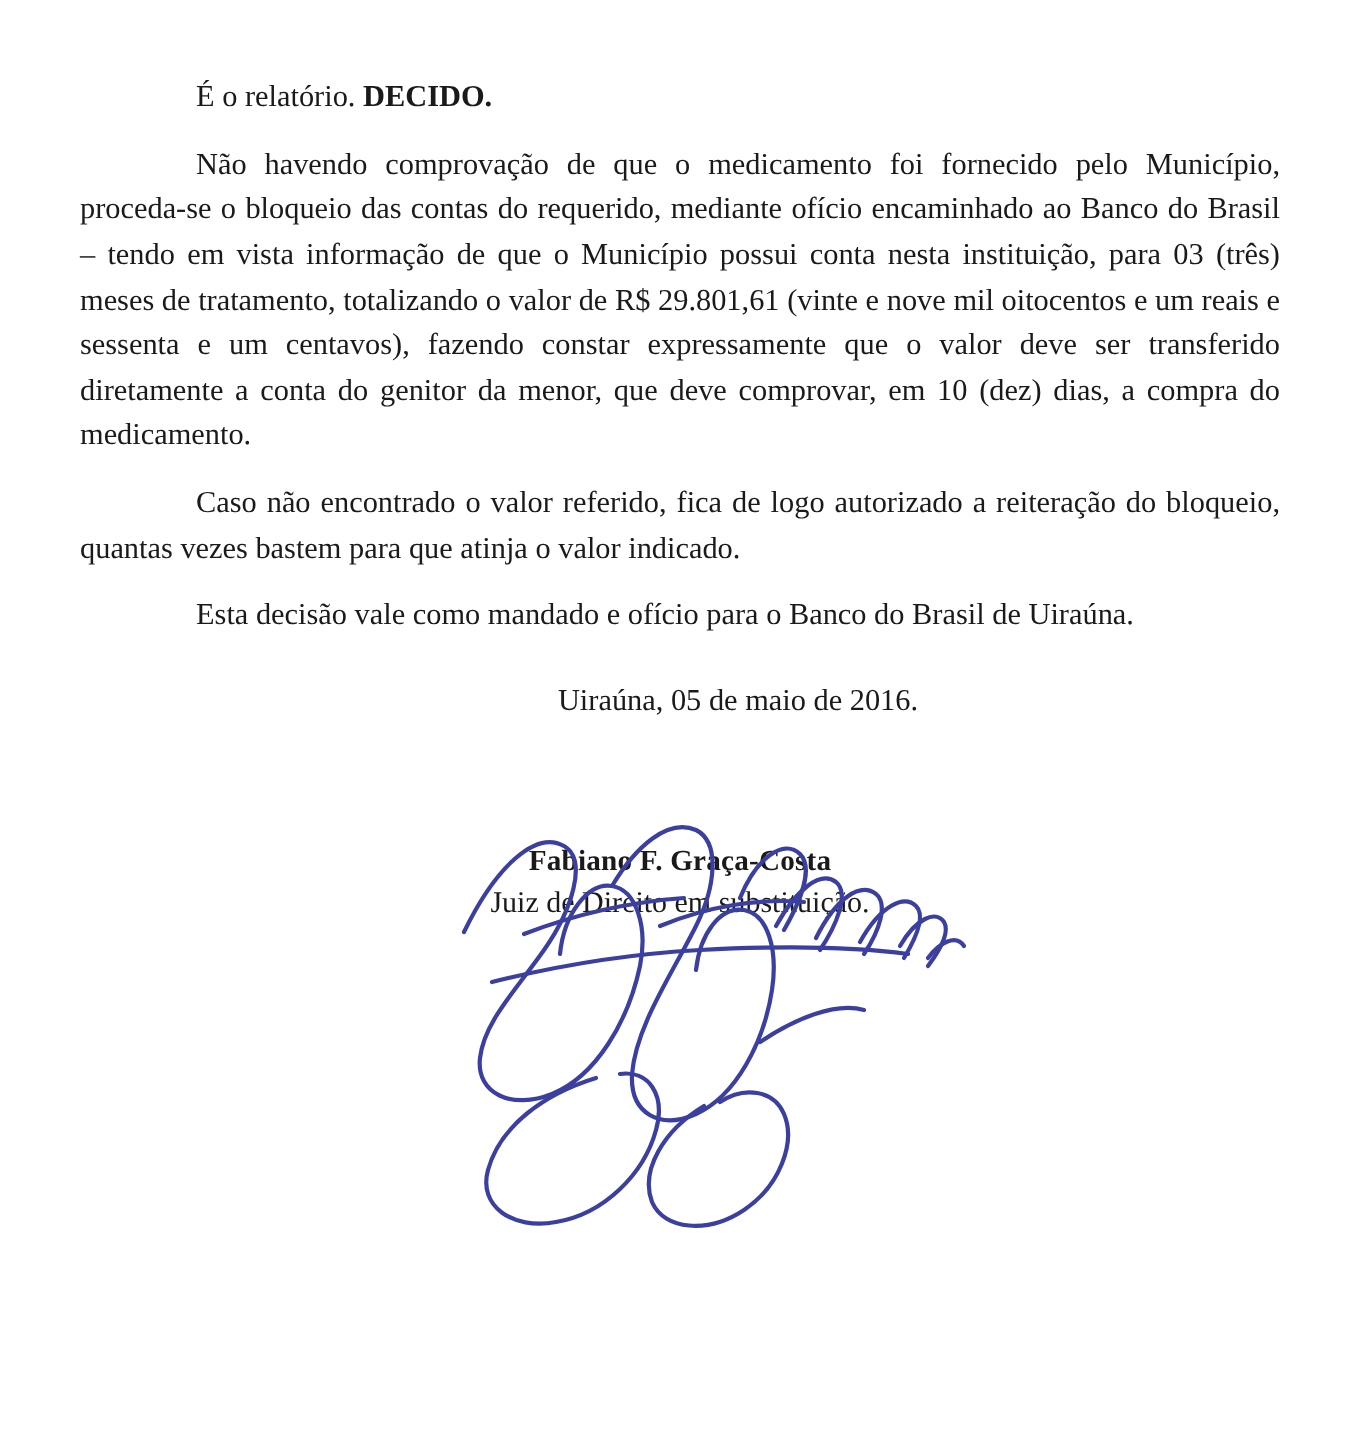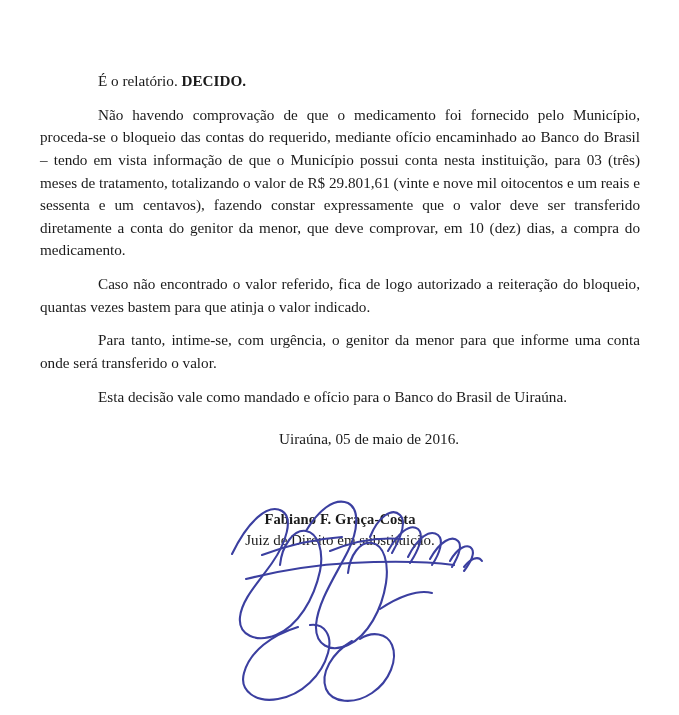--- a/index.html
+++ b/index.html
@@ -13,21 +13,21 @@
     background: #ffffff;
     font-family: "Liberation Serif", serif;
     color: #1a1a1a;
     overflow: hidden;
   }
   .page {
     position: relative;
     width: 679px;
     height: 715px;
     box-sizing: border-box;
-    padding: 70px 40px 0 40px;
+    padding: 38px 40px 0 40px;
   }
   .doc-body {
     width: 600px;
     margin: 0 auto;
   }
   p.para {
     margin: 0 0 11px 0;
     font-size: 15.2px;
     line-height: 1.49;
     text-align: justify;
@@ -92,23 +92,20 @@
     </p>
 
     <p class="para">
       <span>Não havendo comprovação de que o medicamento foi fornecido pelo Município, proceda-se o bloqueio das contas do requerido, mediante ofício encaminhado ao Banco do Brasil – tendo em vista informação de que o Município possui conta nesta instituição, para 03 (três) meses de tratamento, totalizando o valor de R$ 29.801,61 (vinte e nove mil oitocentos e um reais e sessenta e um centavos), fazendo constar expressamente que o valor deve ser transferido diretamente a conta do genitor da menor, que deve comprovar, em 10 (dez) dias, a compra do medicamento.</span>
     </p>
 
     <p class="para">
       <span>Caso não encontrado o valor referido, fica de logo autorizado a reiteração do bloqueio, quantas vezes bastem para que atinja o valor indicado.</span>
     </p>
 
-    <p class="para">
-      <span>Para tanto, intime-se, com urgência, o genitor da menor para que informe uma conta onde será transferido o valor.</span>
-    </p>
 
 
     <p class="para tight">
       <span>Esta decisão vale como mandado e ofício para o Banco do Brasil de Uiraúna.</span>
     </p>
 
     <p class="place-date">Uiraúna, 05 de maio de 2016.</p>
 
     <div class="signature-block">
 

